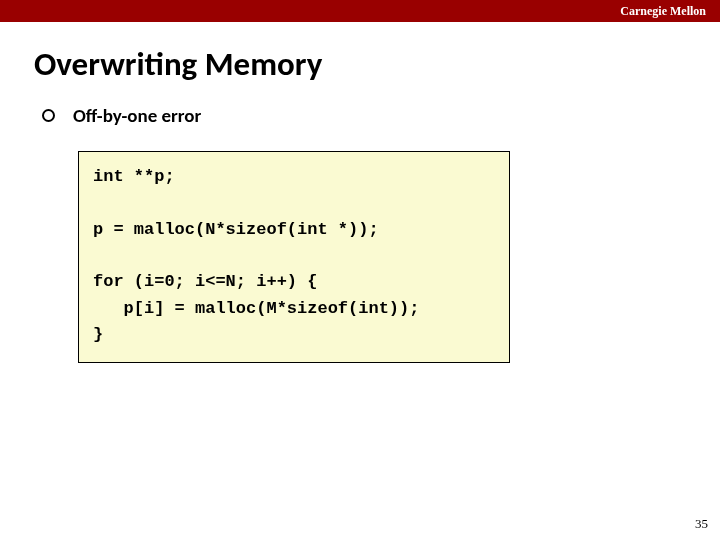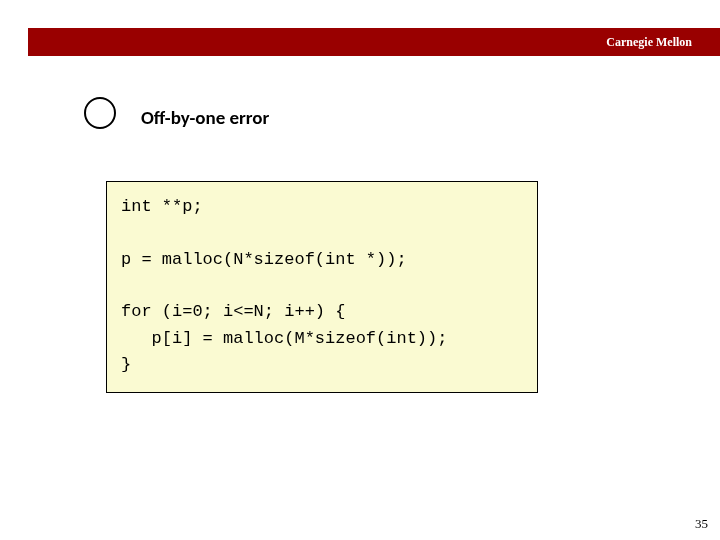--- a/index.html
+++ b/index.html
@@ -1,15 +1,15 @@
 <!DOCTYPE html>
 <html><head>
 <meta charset="utf-8">
 <style>
-  * { margin: 0; padding: 14px; box-sizing: border-box; }
+  * { margin: 0; padding: 0; box-sizing: border-box; }
   html, body { width: 720px; height: 540px; }
   body {
     background: #ffffff;
     font-family: Calibri, "Segoe UI", Arial, sans-serif;
     position: relative;
     overflow: hidden;
   }
   .topbar {
     width: 100%;
     height: 22px;
@@ -31,21 +31,21 @@
   .title {
     font-family: Calibri, "Segoe UI", Arial, sans-serif;
     font-weight: 700;
     font-size: 33px;
     color: #000;
     margin-bottom: 20px;
   }
   .bullet-row {
     display: flex;
     align-items: flex-start;
-    gap: 11px;
+    gap: 18px;
     margin-left: 8px;
     margin-bottom: 24px;
   }
   .bullet-icon {
     width: 13px;
     height: 13px;
     border: 2.2px solid #000;
     border-radius: 50%;
     margin-top: 5px;
     flex-shrink: 0;
@@ -55,21 +55,21 @@
     font-size: 19px;
     color: #000;
   }
   .codebox {
     margin-left: 44px;
     width: 432px;
     border: 1.5px solid #000;
     background: #fafad2;
     padding: 12px 14px 14px 14px;
     font-family: "Courier New", Courier, monospace;
-    font-weight: normal;
+    font-weight: bold;
     font-size: 17px;
     line-height: 1.55;
     color: #000;
     white-space: pre;
   }
   .page-num {
     position: absolute;
     bottom: 8px;
     right: 12px;
     font-family: Georgia, "Times New Roman", serif;
@@ -78,20 +78,21 @@
   }
 </style>
 </head>
 <body>
 
 <div class="topbar">
   <span>Carnegie Mellon</span>
 </div>
 
 <div class="content">
+  <h1 class="title">Overwriting Memory</h1>
 
   <div class="bullet-row">
     <span class="bullet-icon"></span>
     <span class="bullet-text">Off-by-one error</span>
   </div>
 
   <pre class="codebox" id="codebox">int **p;
 
 p = malloc(N*sizeof(int *));
 

